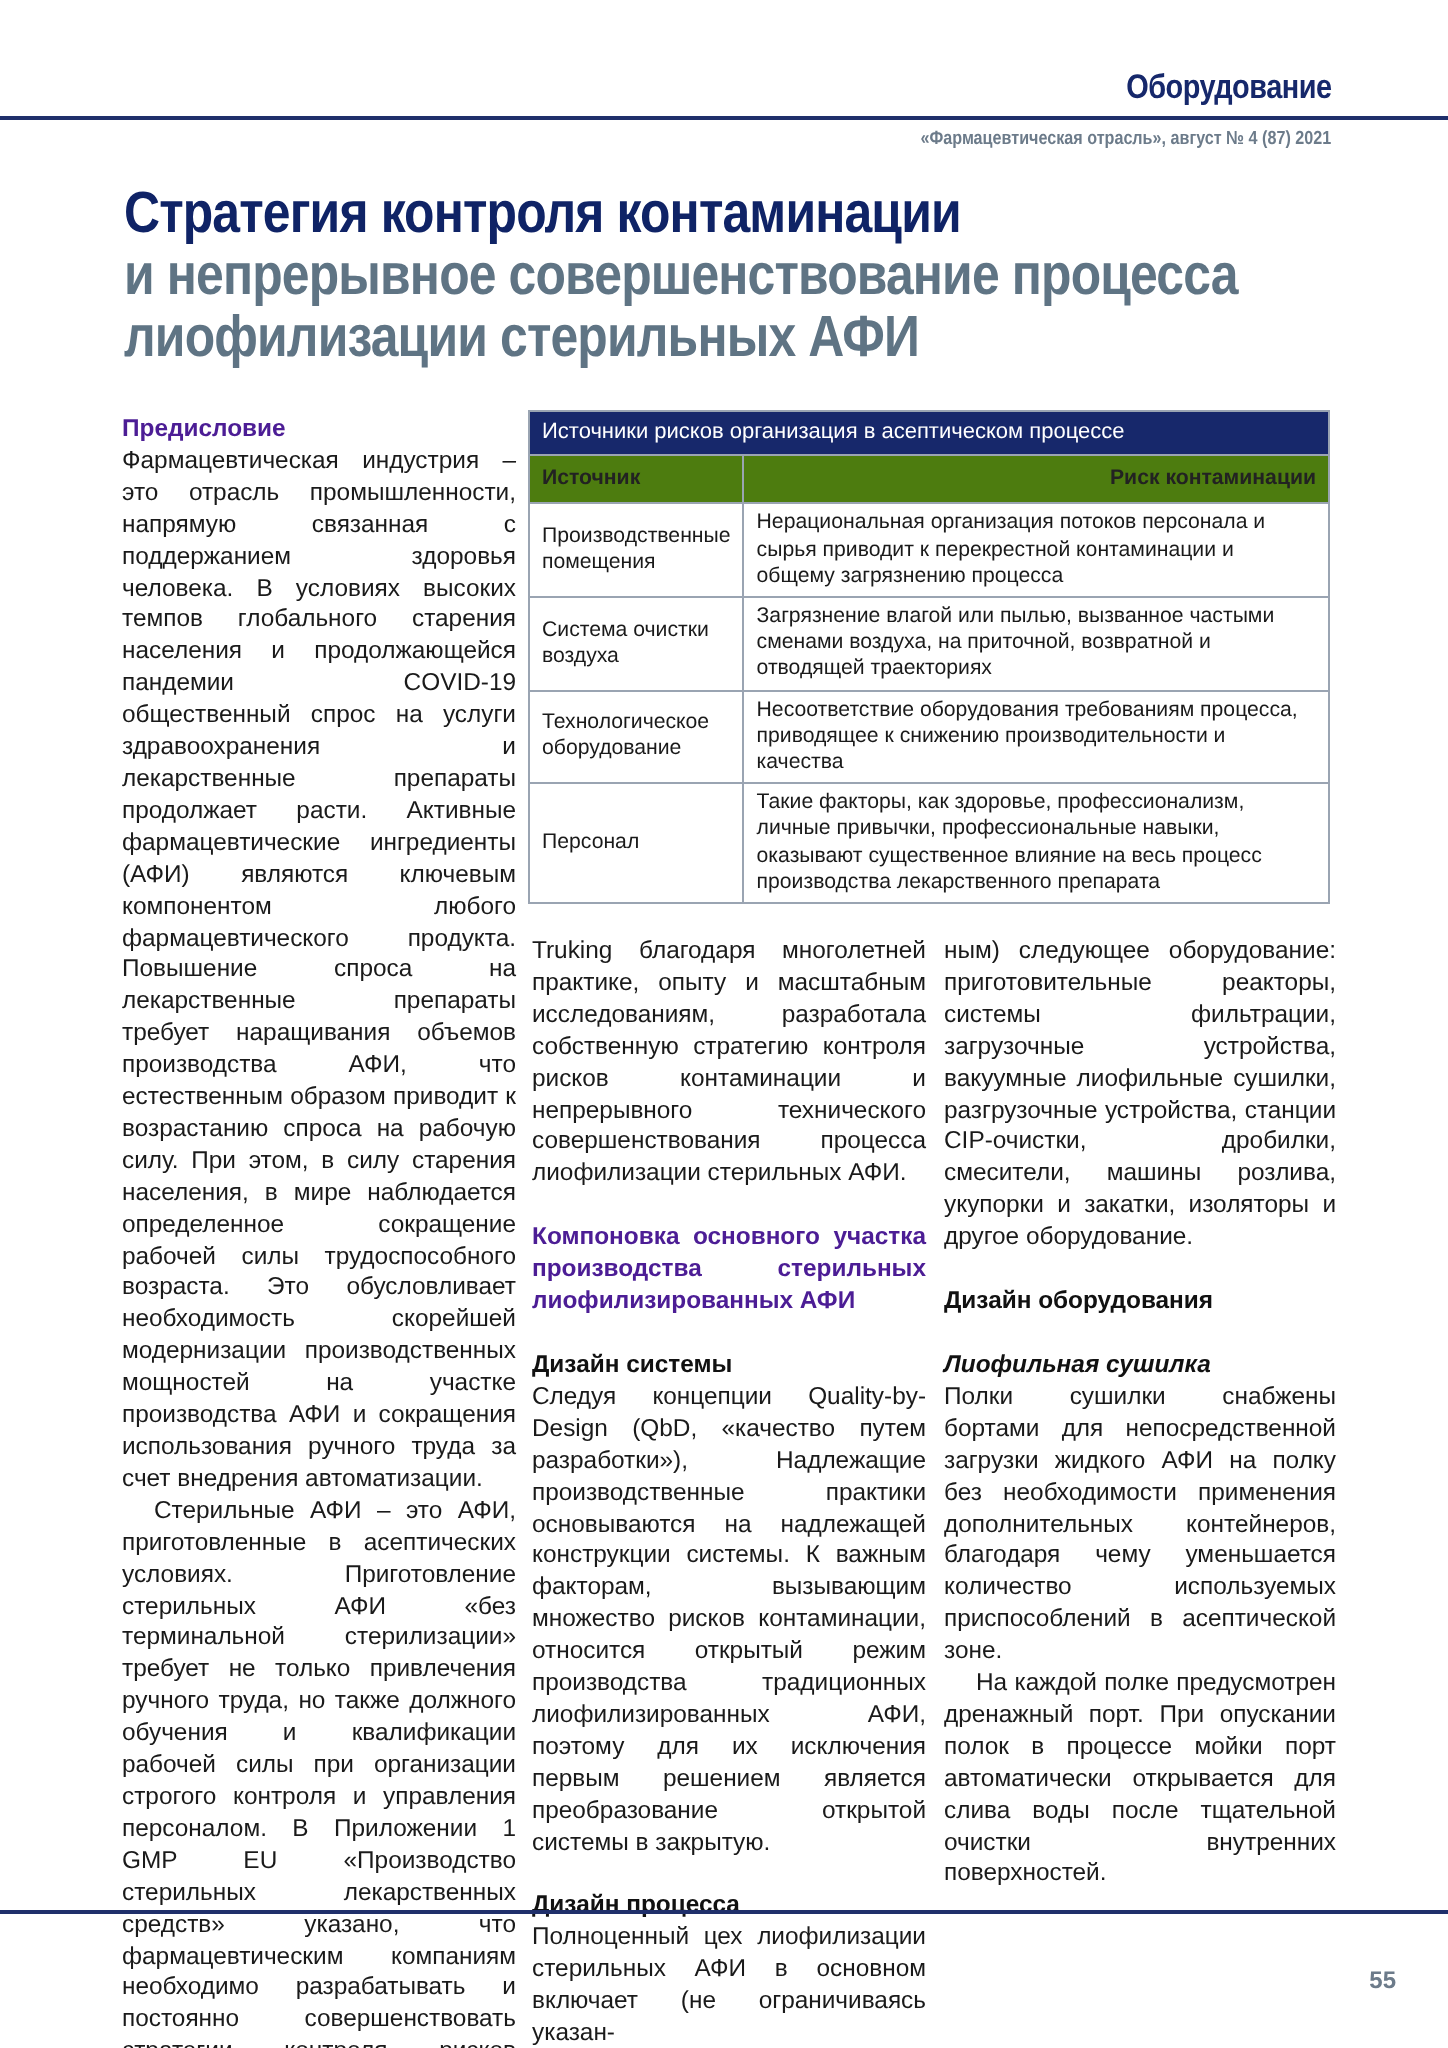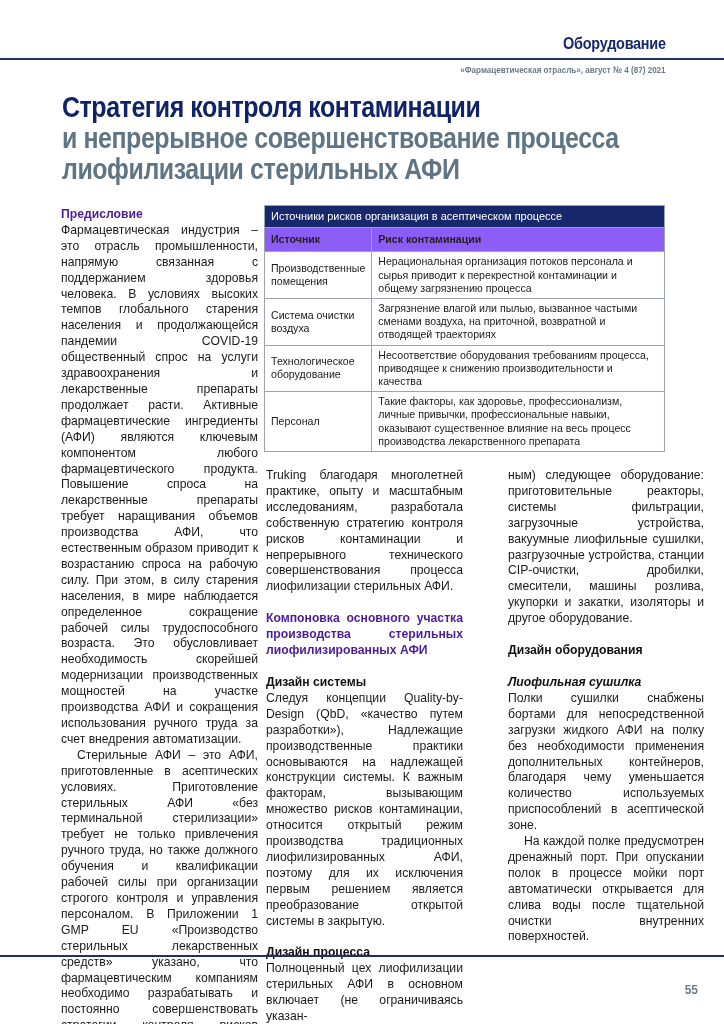--- a/index.html
+++ b/index.html
@@ -13,32 +13,32 @@
   .title { position: absolute; left: 62px; top: 92px; font-weight: bold; font-size: 29px; line-height: 31px;
          letter-spacing: -0.5px; transform: scaleX(0.86); transform-origin: left; white-space: nowrap; }
   .title .l1 { color: #0f2366; display: block; }
   .title .l2 { color: #5f7484; display: block; }
 
   .col { position: absolute; font-size: 12.2px; line-height: 15.9px; text-align: justify; }
   .col p { margin: 0; }
   .col p.indent { text-indent: 16px; }
   .c1 { left: 61px; top: 207px; width: 197px; }
   .c2 { left: 266px; top: 468px; width: 197px; }
-  .c3 { left: 472px; top: 468px; width: 196px; margin-left: 36px; }
+  .c3 { left: 472px; top: 468px; width: 196px; }
   .h-blue { color: #4c1d95; font-weight: bold; margin: 0; }
   .h-black { font-weight: bold; margin: 0; color: #111; }
   .h-italic { font-weight: bold; font-style: italic; margin: 0; color: #111; }
   .gap { height: 16px; }
 
   .tbl { position: absolute; left: 264px; top: 205px; width: 401px; border-collapse: collapse; font-size: 10.6px; line-height: 13.2px; }
   .tbl .cap { background: #17286b; color: #ffffff; padding: 4px 6px; font-size: 11px; }
-  .tbl .hdr { background: #8b5cf6; font-weight: bold; color: #222; margin-left: 24px; }
+  .tbl .hdr { background: #4d7c0f; font-weight: bold; color: #222; margin-left: 24px; }
   .tbl td, .tbl th { border: 1px solid #9aa4b2; padding: 3px 6px; vertical-align: middle; text-align: left; font-weight: normal; }
   .tbl th.hdr { font-weight: bold; padding: 5px 6px; }
-  .tbl th.hdr.center { text-align: left; }
+  .tbl th.hdr.center { text-align: right; }
   .tbl td.src { width: 94px; }
 
   .rule-bottom { position: absolute; left: 0; right: 0; top: 955px; height: 2px; background: #1f2f6b; }
   .page-num { position: absolute; right: 26px; top: 983px; font-weight: bold; font-size: 12px; color: #6c7b8a; }
 </style>
 </head>
 <body>
 
 <div class="rule-top"></div>
 <div class="section-label">Оборудование</div>

